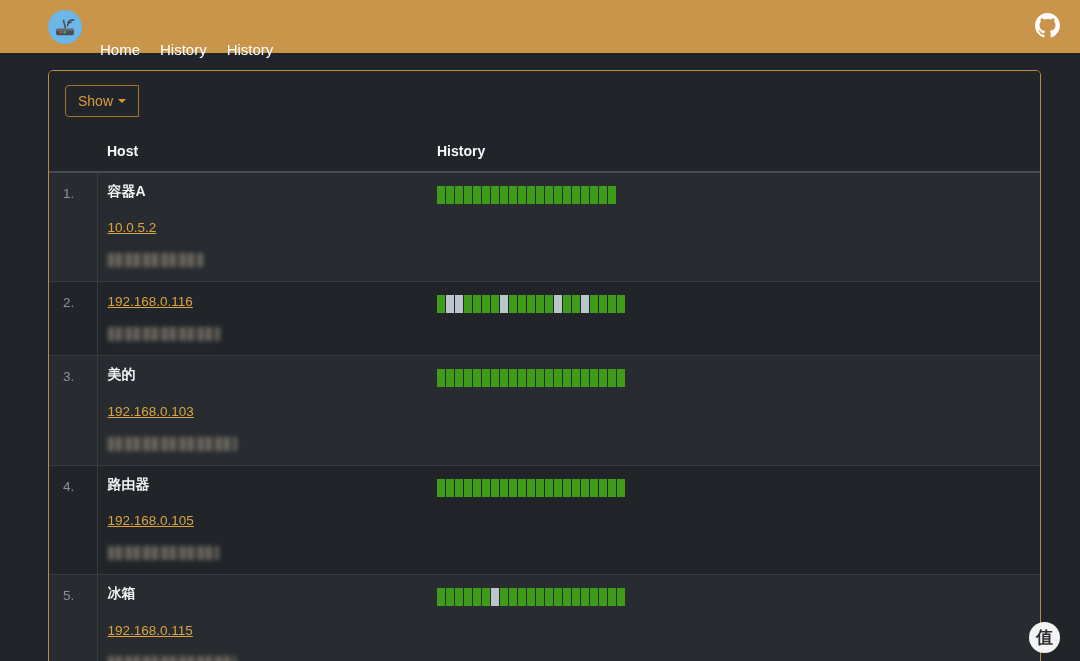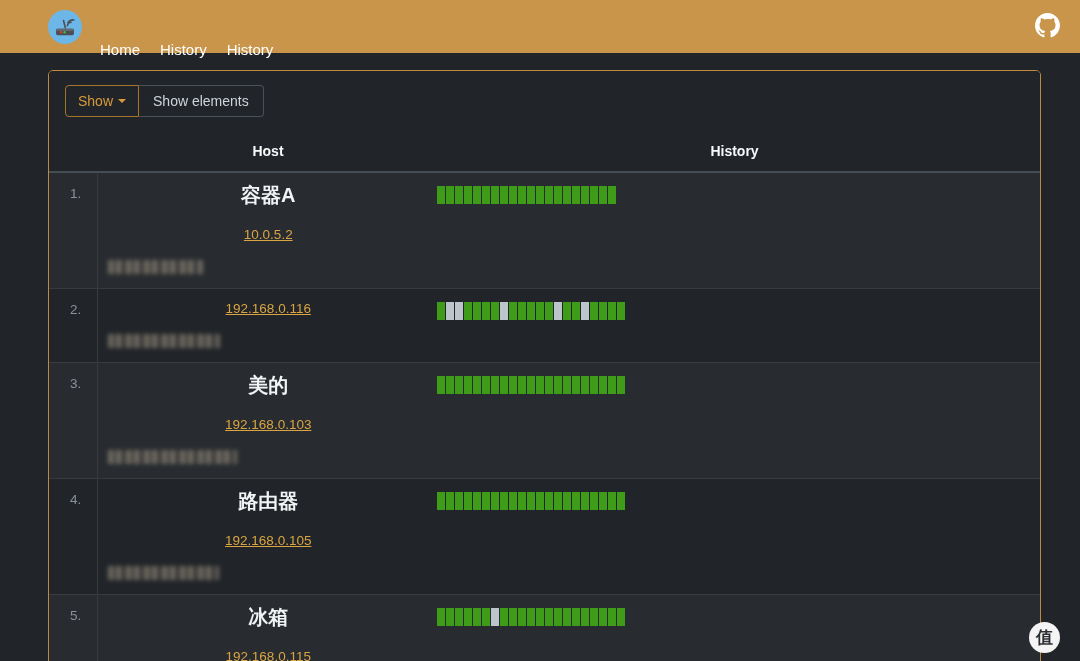--- a/index.html
+++ b/index.html
@@ -108,21 +108,21 @@
   }
 
   
   .table-wrap { background: #212529; }
   table.hosts {
     width: 100%;
     border-collapse: collapse;
     table-layout: fixed;
   }
   table.hosts th, table.hosts td {
-    text-align: center;
+    text-align: left;
     vertical-align: top;
   }
   col.c-num   { width: 48px; }
   col.c-host  { width: 340px; }
   col.c-hist  { width: auto; }
 
   table.hosts thead th {
     padding: 12px 8px 12px 0;
     font-size: 14px;
     font-weight: bold;
@@ -144,21 +144,21 @@
     padding-left: 14px;
     padding-top: 13px;
     border-right: 1px solid #373b3e;
     width: 48px;
   }
   tr.host-row td.td-host { padding-left: 10px; }
 
   .host-name {
     font-weight: bold;
     color: #f1f3f5;
-    font-size: 20px;
+    font-size: 14px;
     margin-bottom: 20px;
     line-height: 1.1;
   }
   .host-name.empty { height: 0; margin-bottom: 0; }
   .host-ip {
     color: #d9a441;
     text-decoration: underline;
     font-size: 13.5px;
     cursor: pointer;
     display: inline-block;
@@ -268,21 +268,20 @@
 
   <div class="page">
     <div class="panel">
 
       <div class="toolbar">
         <div class="btn-group">
           <button class="btn btn-show">
             <span>Show</span>
             <span class="caret"></span>
           </button>
-          <button class="btn btn-elements">Show elements</button>
         </div>
       </div>
 
       <div class="table-wrap">
         <table class="hosts">
           <colgroup>
             <col class="c-num">
               <col class="c-host">
               <col class="c-hist">
           </colgroup>

